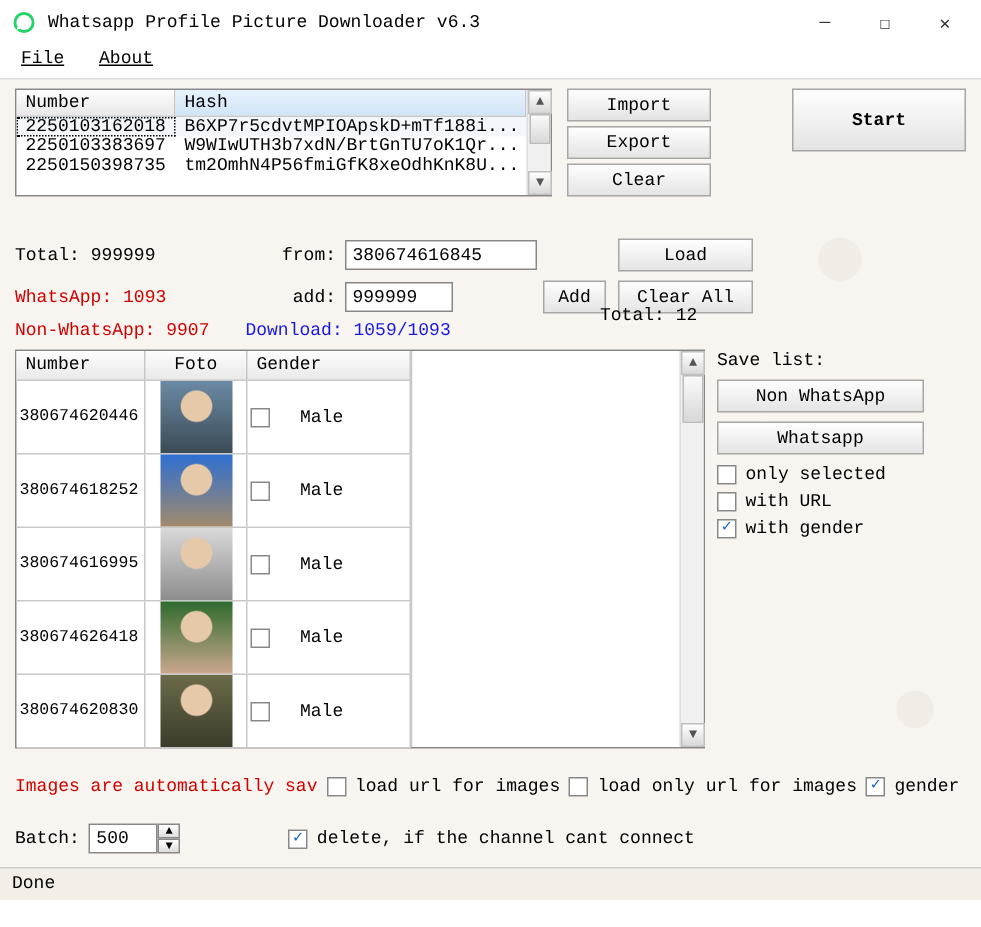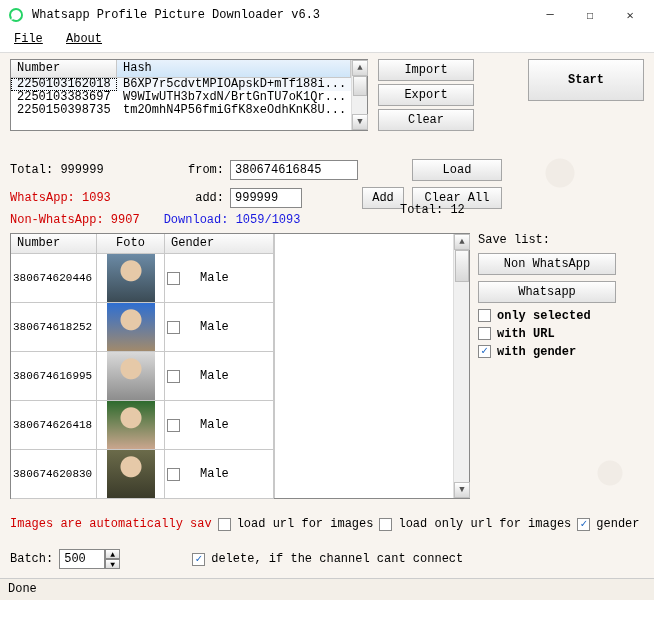--- a/index.html
+++ b/index.html
@@ -147,21 +147,21 @@
   .res-row .r-foto { justify-content:center; padding:0;}
   .foto-box { width:48px; height:48px; }
   .res-row .r-gen { gap:20px; }
   .cb { width:13px; height:13px; border:1px solid #888; background:#fff; display:inline-flex; align-items:center; justify-content:center; font-size:11px; line-height:1;}
   .cb.checked::before { content:"✓"; color:#1560c0; font-weight:bold; }
   .res-blank { flex:1; background:#fff; }
 
   .savecol { width:150px; }
   .savecol .title2 { margin-bottom:6px; font-family:"Courier New",monospace;}
   .savecol .btn { width:138px; margin-bottom:6px;}
-  .savecol .opt { display:flex; align-items:flex-start; gap:6px; margin:4px 0; font-family:"Courier New",monospace;font-weight:bold;}
+  .savecol .opt { display:flex; align-items:flex-end; gap:6px; margin:4px 0; font-family:"Courier New",monospace;}
 
   .bottom-opts { margin-top:8px; }
   .bottom-opts .line { display:flex; align-items:center; gap:6px; font-family:"Courier New",monospace; margin:18px 0;}
   .spin { display:inline-flex; }
   .spin input { width:46px; height:20px; border:1px solid #888; padding:1px 4px; font-family:"Courier New",monospace; font-size:12px;}
   .spin .arrows { display:flex; flex-direction:column; }
   .spin .arrows span { width:15px; height:10px; border:1px solid #888; background:linear-gradient(#fff,#ddd); font-size:8px; display:flex;align-items:center;justify-content:center;}
 
   .statusbar {
     position:absolute; bottom:0; left:0; right:0;

